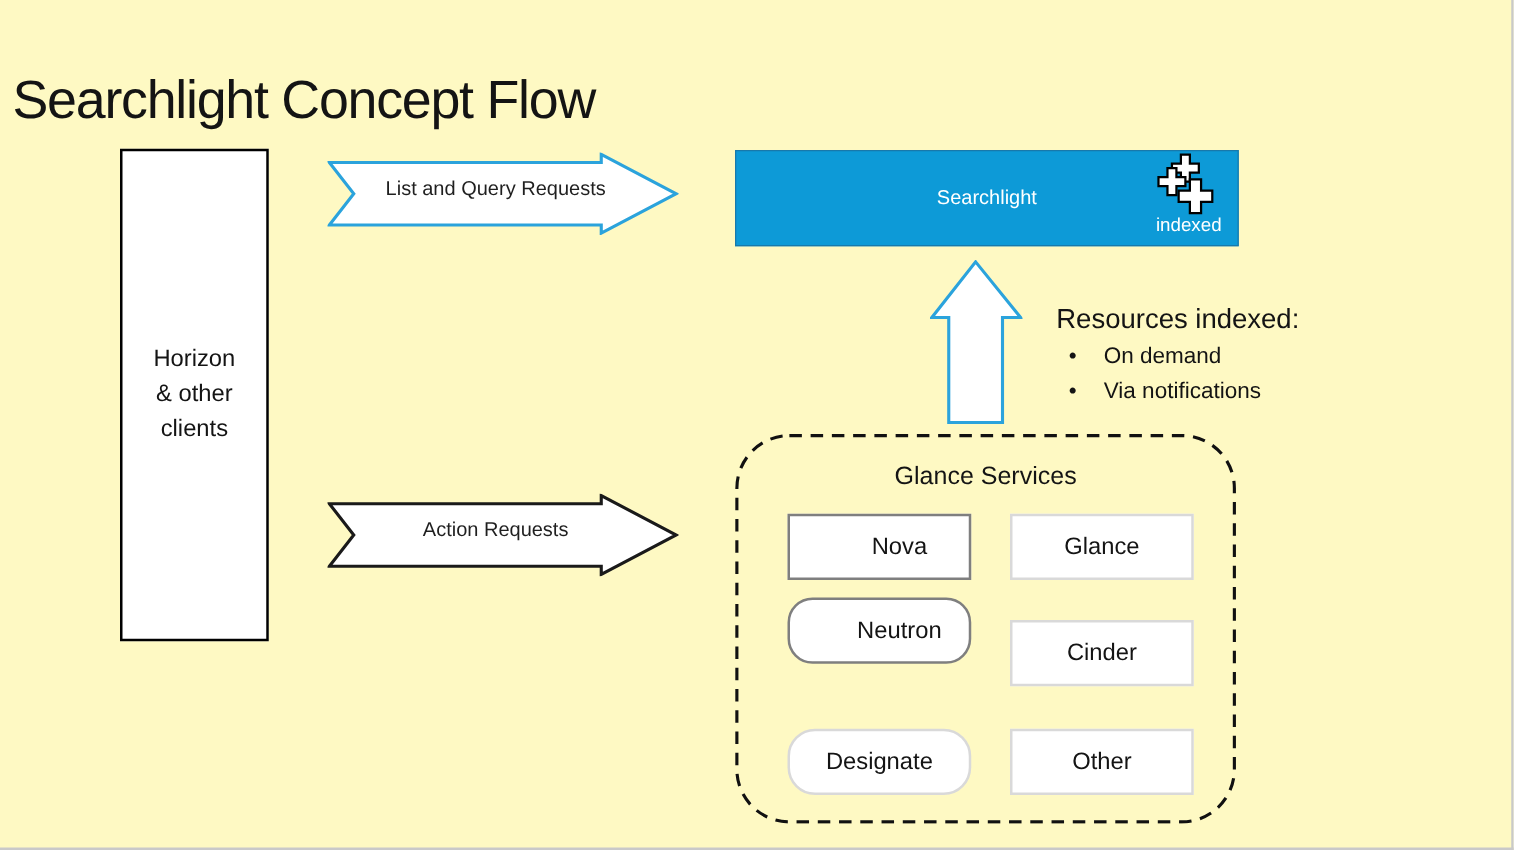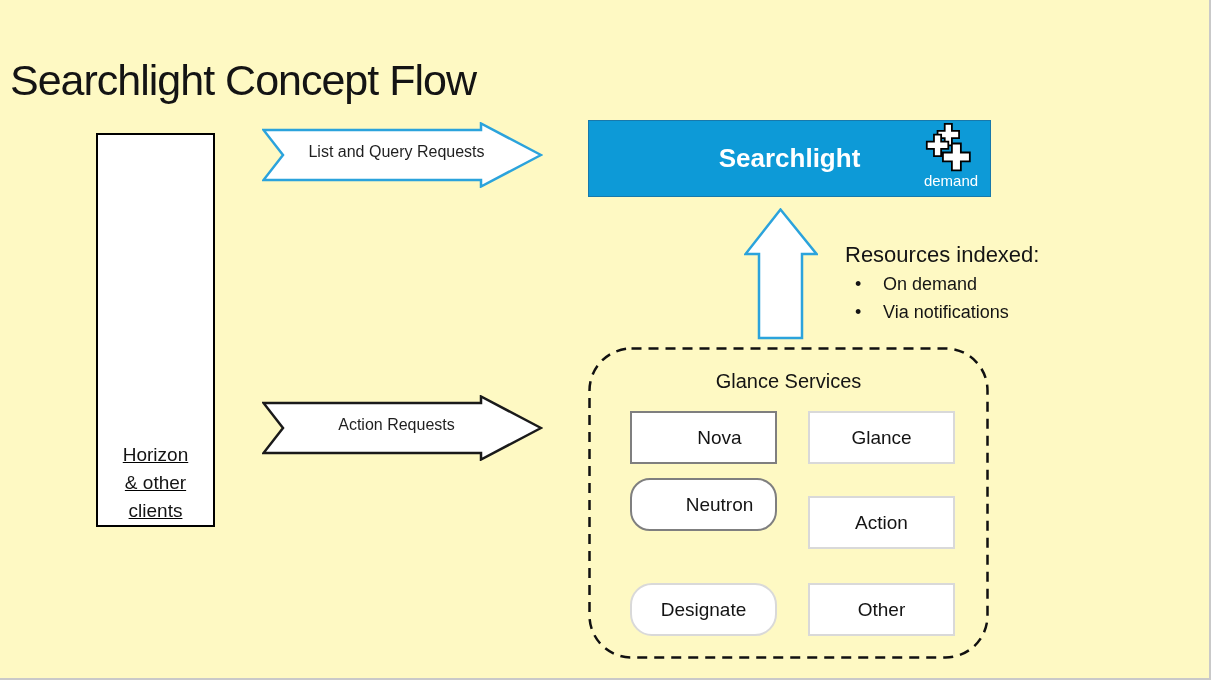--- a/index.html
+++ b/index.html
@@ -7,23 +7,23 @@
     position:relative; width:1211px; height:680px; background:#fef9c3;
     font-family:"Liberation Sans", sans-serif; overflow:hidden; box-sizing:border-box;
     border-right:2px solid #c9c9c9; border-bottom:2px solid #c9c9c9;
   }
   .title {
     position:absolute; left:10px; top:56px; margin:0;
     font-size:43px; font-weight:400; letter-spacing:-1px; color:#141414;
     white-space:nowrap;
   }
   .clients-box {
-    position:absolute; left:96px; top:133px; width:115px; height:390px;
+    position:absolute; left:96px; top:119px; width:115px; height:390px;
     border:2px solid #000000; background:#ffffff;
-    display:flex; align-items:flex-end; justify-content:center;text-decoration:underline;
+    display:flex; align-items:center; justify-content:center;
   }
   .clients-label {
     font-size:19px; line-height:28px; color:#141414; text-align:center; white-space:pre-line;
   }
   .arrow { position:absolute; width:281px; height:66px; }
   .arrow svg { position:absolute; left:0; top:0; }
   .arrow-label {
     position:absolute; left:34px; right:46px; top:0; bottom:6px;
     display:flex; align-items:center; justify-content:center;
     font-size:16px; color:#1f1f1f; white-space:nowrap;
@@ -31,21 +31,21 @@
   .arrow-listquery { left:262px; top:122px; }
   .arrow-action   { left:262px; top:395px; }
   .shape-blue  { fill:#ffffff; stroke:var(--arrow-blue,#2ba3dc); stroke-width:2.5; stroke-linejoin:miter; }
   .shape-black { fill:#ffffff; stroke:#1a1a1a; stroke-width:2.5; stroke-linejoin:miter; }
 
   .searchlight-box {
     position:absolute; left:588px; top:120px; width:403px; height:77px;
     background:var(--accent-blue,#0d9ad7); border:1.5px solid var(--accent-blue-border,#1879ab);
     display:flex; align-items:center; justify-content:center; box-sizing:border-box;
   }
-  .sl-label { color:#ffffff; font-size:26px;font-weight:bold; }
+  .sl-label { color:#ffffff; font-size:16px; }
   .plugins {
     position:absolute; right:10px; top:1px;
     display:flex; flex-direction:column; align-items:center;
   }
   .plugins-label { color:#ffffff; font-size:15px; margin-top:-2px; }
 
   .up-arrow { position:absolute; left:744px; top:208px; }
 
   .resources { position:absolute; left:845px; top:242px; color:#141414; }
   .res-heading { font-size:22px; line-height:26px; }
@@ -100,21 +100,21 @@
   </div>
 
   <div class="searchlight-box">
     <span class="sl-label">Searchlight</span>
     <div class="plugins">
       <svg width="58" height="52" viewBox="0 0 62 58">
         <path d="M24,2 h8 v8 h8 v8 h-8 v8 h-8 v-8 h-8 v-8 h8 z" fill="#ffffff" stroke="#000000" stroke-width="2"></path>
         <path d="M12,14 h8 v8 h8 v8 h-8 v8 h-8 v-8 h-8 v-8 h8 z" fill="#ffffff" stroke="#000000" stroke-width="2"></path>
         <path d="M32,24 h10 v10 h10 v10 h-10 v10 h-10 v-10 h-10 v-10 h10 z" fill="#ffffff" stroke="#000000" stroke-width="2"></path>
       </svg>
-      <span class="plugins-label">demand</span>
+      <span class="plugins-label">indexed</span>
     </div>
   </div>
 
   <svg class="up-arrow" width="74" height="132" viewBox="0 0 74 132">
     <polygon class="shape-blue" points="36.5,1.5 72.5,46 58,46 58,130 15,130 15,46 1.5,46"></polygon>
   </svg>
 
   <div class="resources">
     <div class="res-heading">Resources indexed:</div>
     <ul class="res-list">
@@ -137,21 +137,21 @@
   <div class="svc dark svc-nova">
     <span>Nova</span>
   </div>
   <div class="svc light svc-glance">
     <span>Glance</span>
   </div>
   <div class="svc dark svc-neutron">
     <span>Neutron</span>
   </div>
   <div class="svc light svc-cinder">
-    <span>Action</span>
+    <span>Cinder</span>
   </div>
   <div class="svc light svc-designate">
     <span>Designate</span>
   </div>
   <div class="svc light svc-other">
     <span>Other</span>
   </div>
 
 </div>
 

